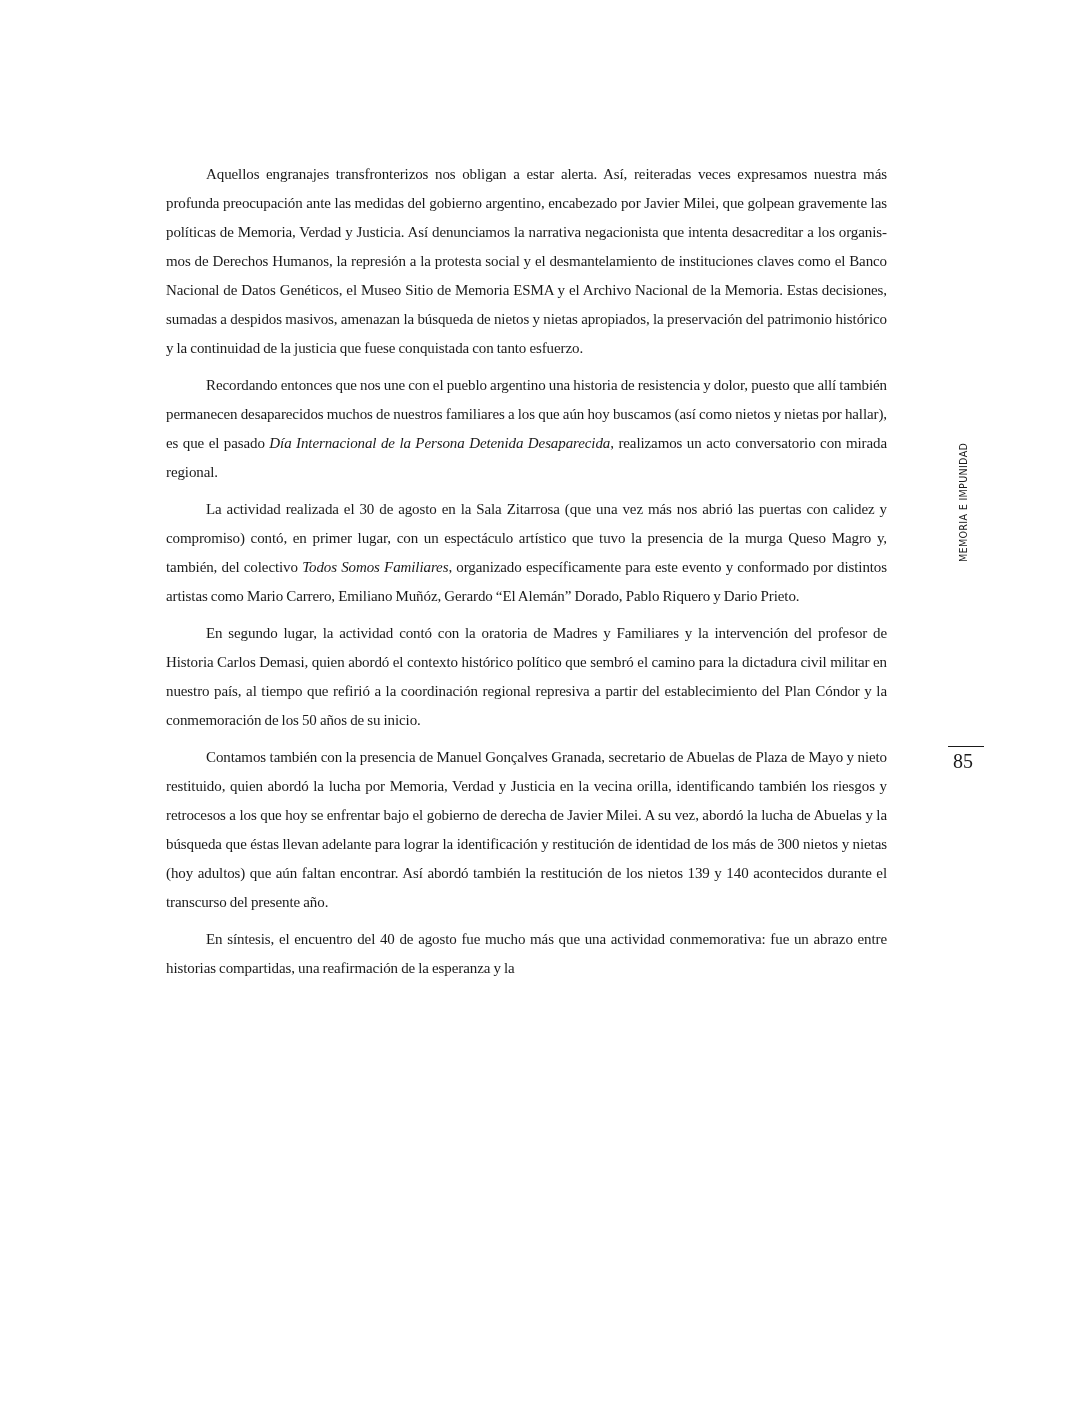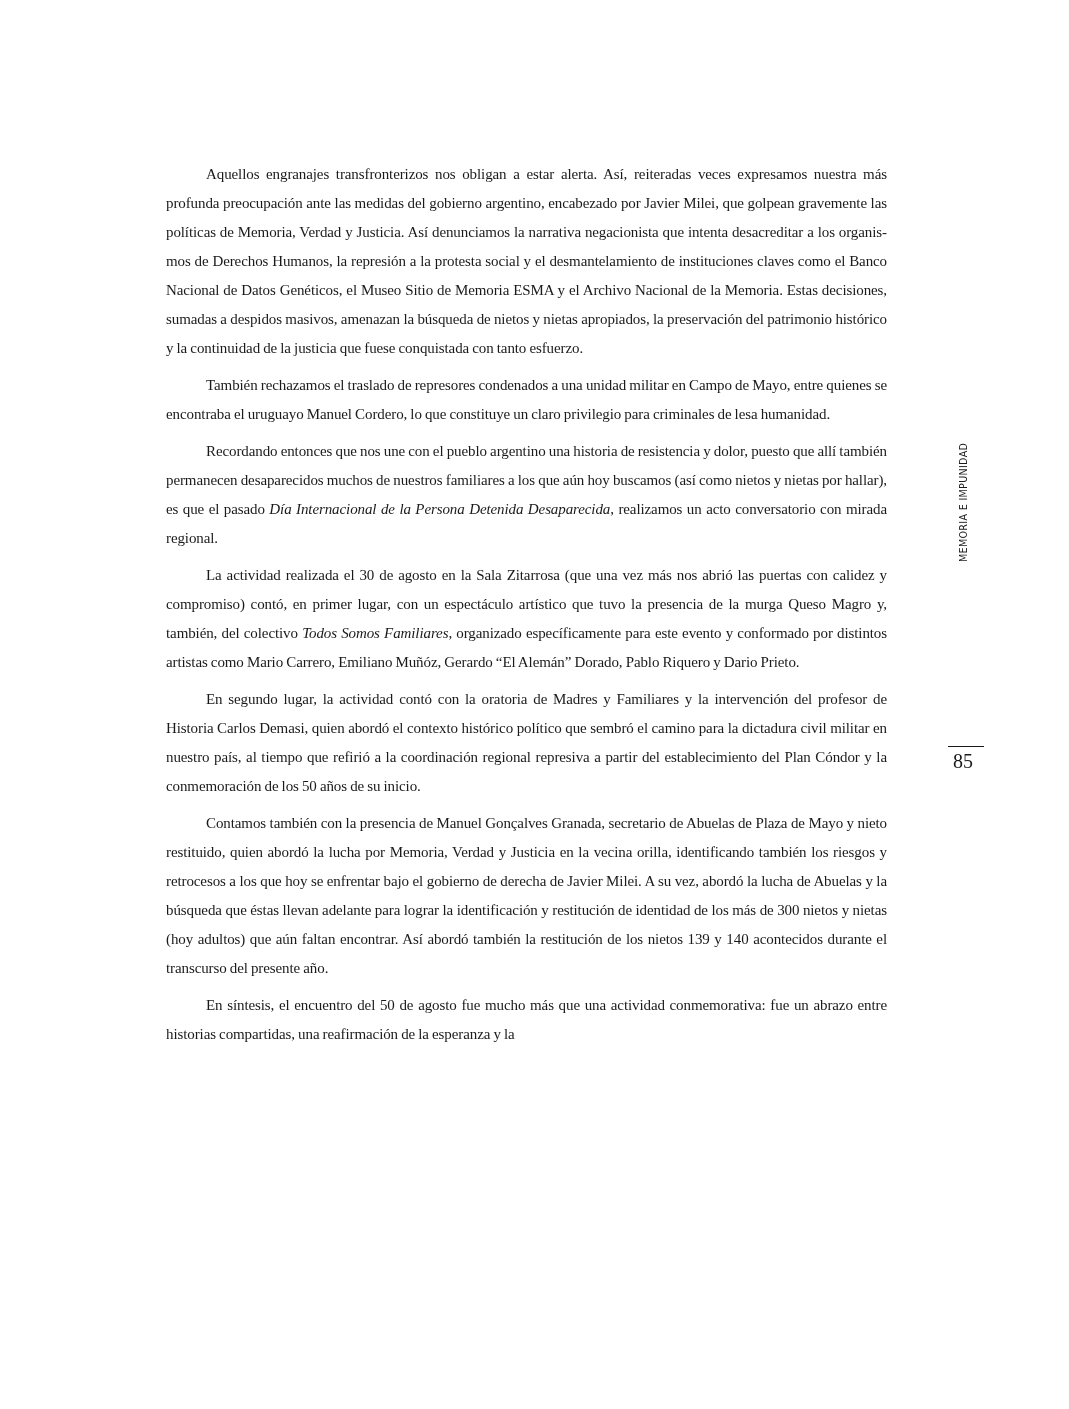--- a/index.html
+++ b/index.html
@@ -64,35 +64,32 @@
     }
   </style>
 </head>
 <body>
 
 <div class="text-block">
   <p class="para">
     <span>Aquellos engranajes transfronterizos nos obligan a estar alerta. Así, reiteradas veces expresamos nuestra más profunda preocupación ante las medidas del gobierno argentino, encabezado por Javier Milei, que golpean gravemente las políticas de Memoria, Verdad y Justicia. Así denunciamos la narrativa negacionista que intenta desacreditar a los organis­mos de Derechos Humanos, la represión a la protesta social y el desmantelamiento de ins­tituciones claves como el Banco Nacional de Datos Genéticos, el Museo Sitio de Memoria ESMA y el Archivo Nacional de la Memoria. Estas decisiones, sumadas a despidos masivos, amenazan la búsqueda de nietos y nietas apropiados, la preservación del patrimonio histó­rico y la continuidad de la justicia que fuese conquistada con tanto esfuerzo.</span>
   </p>
   <p class="para">
-    <span>También rechazamos el traslado de represores condenados a una unidad militar en Campo de Mayo, entre quienes se encontraba el uruguayo Manuel Cordero, lo que consti­tuye un claro privilegio para criminales de lesa humanidad.</span>
-  </p>
-  <p class="para">
     <span>Recordando entonces que nos une con el pueblo argentino una historia de resistencia y dolor, puesto que allí también permanecen desaparecidos muchos de nuestros familiares a los que aún hoy buscamos (así como nietos y nietas por hallar), es que el pasado </span><em>Día Internacional de la Persona Detenida Desaparecida</em><span>, realizamos un acto conversatorio con mirada regional.</span>
   </p>
   <p class="para">
     <span>La actividad realizada el 30 de agosto en la Sala Zitarrosa (que una vez más nos abrió las puertas con calidez y compromiso) contó, en primer lugar, con un espectáculo artístico que tuvo la presencia de la murga Queso Magro y, también, del colectivo </span><em>Todos Somos Fa­miliares</em><span>, organizado específicamente para este evento y conformado por distintos artistas como Mario Carrero, Emiliano Muñóz, Gerardo “El Alemán” Dorado, Pablo Riquero y Dario Prieto.</span>
   </p>
   <p class="para">
     <span>En segundo lugar, la actividad contó con la oratoria de Madres y Familiares y la in­tervención del profesor de Historia Carlos Demasi, quien abordó el contexto histórico político que sembró el camino para la dictadura civil militar en nuestro país, al tiempo que refirió a la coordinación regional represiva a partir del establecimiento del Plan Cóndor y la conmemoración de los 50 años de su inicio.</span>
   </p>
   <p class="para">
     <span>Contamos también con la presencia de Manuel Gonçalves Granada, secretario de Abuelas de Plaza de Mayo y nieto restituido, quien abordó la lucha por Memoria, Verdad y Justicia en la vecina orilla, identificando también los riesgos y retrocesos a los que hoy se enfrentar bajo el gobierno de derecha de Javier Milei. A su vez, abordó la lucha de Abuelas y la búsqueda que éstas llevan adelante para lograr la identificación y restitución de identidad de los más de 300 nietos y nietas (hoy adultos) que aún faltan encontrar. Así abordó tam­bién la restitución de los nietos 139 y 140 acontecidos durante el transcurso del presente año.</span>
   </p>
   <p class="para">
-    <span>En síntesis, el encuentro del 50 de agosto fue mucho más que una actividad conme­morativa: fue un abrazo entre historias compartidas, una reafirmación de la esperanza y la</span>
+    <span>En síntesis, el encuentro del 40 de agosto fue mucho más que una actividad conme­morativa: fue un abrazo entre historias compartidas, una reafirmación de la esperanza y la</span>
   </p>
 </div>
 
 <div class="side-label">MEMORIA E IMPUNIDAD</div>
 
 <div class="page-rule"></div>
 <div class="page-number">85</div>
 
 </body></html>

